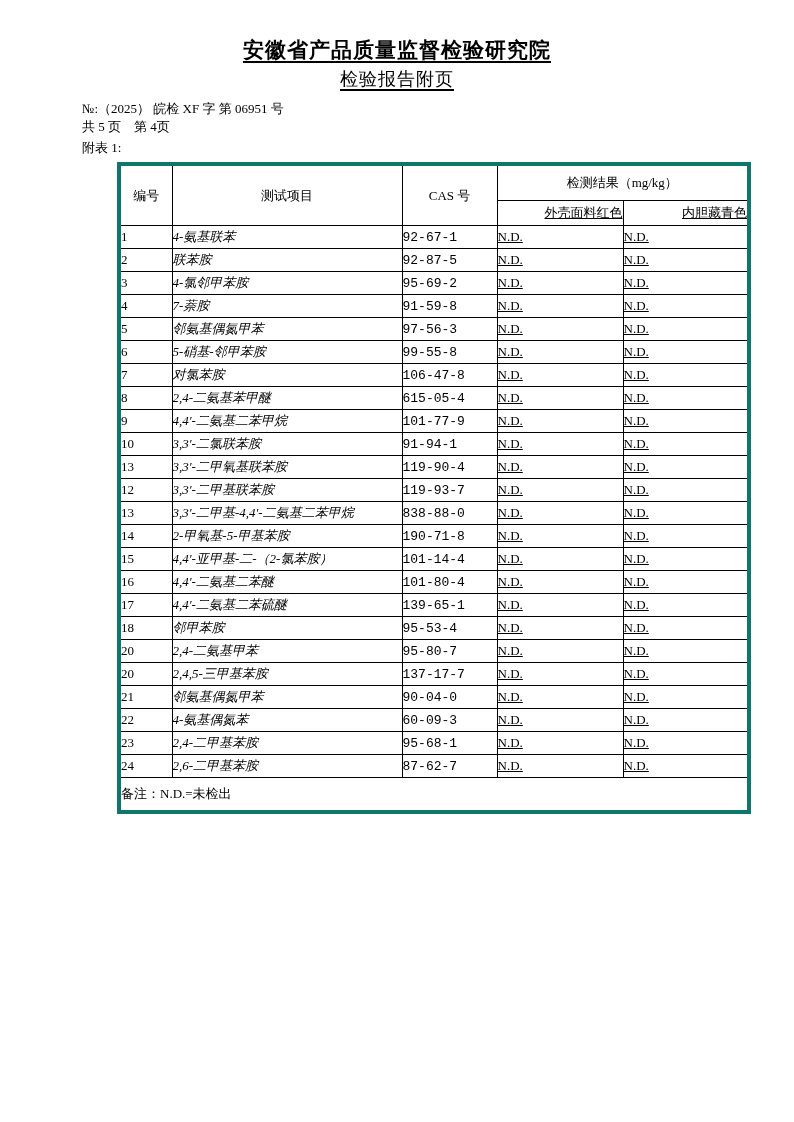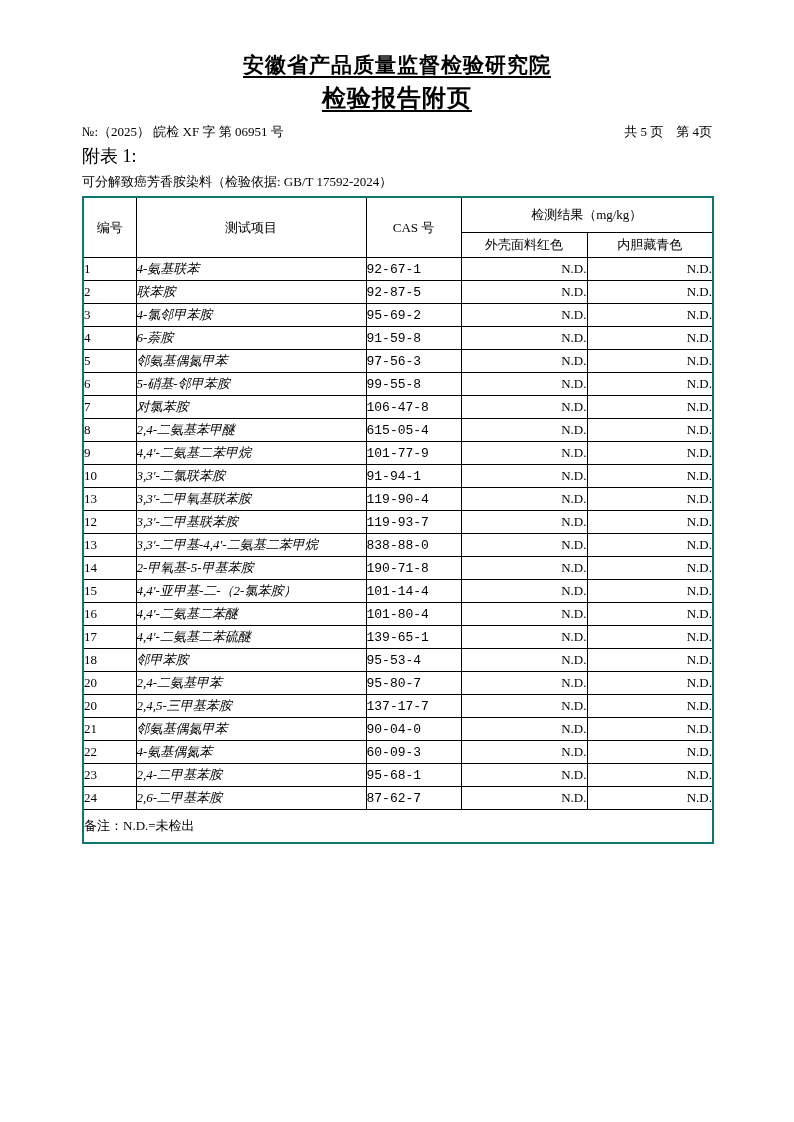--- a/index.html
+++ b/index.html
@@ -1,56 +1,56 @@
 <!DOCTYPE html>
 <html><head>
 <meta charset="utf-8">
 <style>
   html, body { margin: 0; padding: 0; background: #ffffff; }
   .page {
     width: 794px; height: 1122px; background: #ffffff; color: #000;
     font-family: "Liberation Serif", "DejaVu Serif", serif;
-    box-sizing: border-box; padding-top: 52px; position: relative;
+    box-sizing: border-box; padding-top: 37px; position: relative;
     overflow: hidden;
   }
   .title {
     text-align: center; font-weight: bold; font-size: 21px;
     letter-spacing: 1px; line-height: 1.3;
   }
   .title .u, .subtitle .u {
     text-decoration: underline;
     text-underline-offset: 4px;
     text-decoration-thickness: 2px;
   }
   .subtitle {
-    text-align: center; font-weight: bold; font-size: 24px;
+    text-align: center; font-weight: normal; font-size: 18px;
     margin-top: 3px; letter-spacing: 1px;
   }
   .content { width: 630px; margin-left: 82px; }
   .meta-row {
     display: flex; justify-content: space-between; align-items: baseline;
-    font-size: 13px; margin-top: 9px;
-  }
-  .appendix-label { font-size: 18px; margin-top: 3px; }
+    font-size: 13px; margin-top: 9px; flex-direction: column;
+  }
+  .appendix-label { font-size: 13px; margin-top: 3px; }
   .table-caption { font-size: 13px; margin-top: 5px; }
   table.results {
     border-collapse: collapse; width: 630px; margin-top: 5px;
     table-layout: fixed;
   }
   table.results th, table.results td {
     border: 1px solid #000; font-weight: normal; font-size: 13px;
     padding: 0; overflow: hidden; white-space: nowrap;
   }
-  table.results { border: 2px solid #0f766e; }
+  table.results { border: 4px solid #0f766e; margin-left: 35px; }
   th.group-head { height: 34px; text-align: center; }
-  th.sub-head   { height: 24px; text-align: center; }
+  th.sub-head   { height: 24px; text-align: right; text-decoration: underline; }
   td.c-no   { padding-left: 9px;  height: 22px; }
   td.c-item { padding-left: 14px; height: 22px; font-style: italic; }
   td.c-cas  { padding-left: 9px;  height: 22px; font-family: Liberation Mono, monospace; }
-  td.c-res  { text-align: right; height: 22px; }
+  td.c-res  { text-align: left; height: 22px; text-decoration: underline; }
   td.note-cell { height: 32px; padding-left: 8px; font-size: 13px; }
 </style>
 </head>
 <body>
 
 <div class="page">
 
   <div class="title">
     <span class="u">安徽省产品质量监督检验研究院</span>
   </div>
@@ -61,21 +61,20 @@
 
   <div class="content">
 
     <div class="meta-row">
       <span>№:（2025） 皖检 XF 字 第 06951 号</span>
       <span>共 5 页　第 4页</span>
     </div>
 
     <div class="appendix-label">附表 1:</div>
 
-    <div class="table-caption">可分解致癌芳香胺染料（检验依据: GB/T 17592-2024）</div>
 
     <table class="results">
       <colgroup>
         <col style="width:53px">
         <col style="width:230px">
         <col style="width:95px">
         <col style="width:126px">
         <col style="width:126px">
       </colgroup>
       <thead>
@@ -108,21 +107,21 @@
           </tr>
           <tr>
             <td class="c-no">3</td>
             <td class="c-item">4-氯邻甲苯胺</td>
             <td class="c-cas">95-69-2</td>
             <td class="c-res">N.D.</td>
             <td class="c-res">N.D.</td>
           </tr>
           <tr>
             <td class="c-no">4</td>
-            <td class="c-item">6-萘胺</td>
+            <td class="c-item">7-萘胺</td>
             <td class="c-cas">91-59-8</td>
             <td class="c-res">N.D.</td>
             <td class="c-res">N.D.</td>
           </tr>
           <tr>
             <td class="c-no">5</td>
             <td class="c-item">邻氨基偶氮甲苯</td>
             <td class="c-cas">97-56-3</td>
             <td class="c-res">N.D.</td>
             <td class="c-res">N.D.</td>

